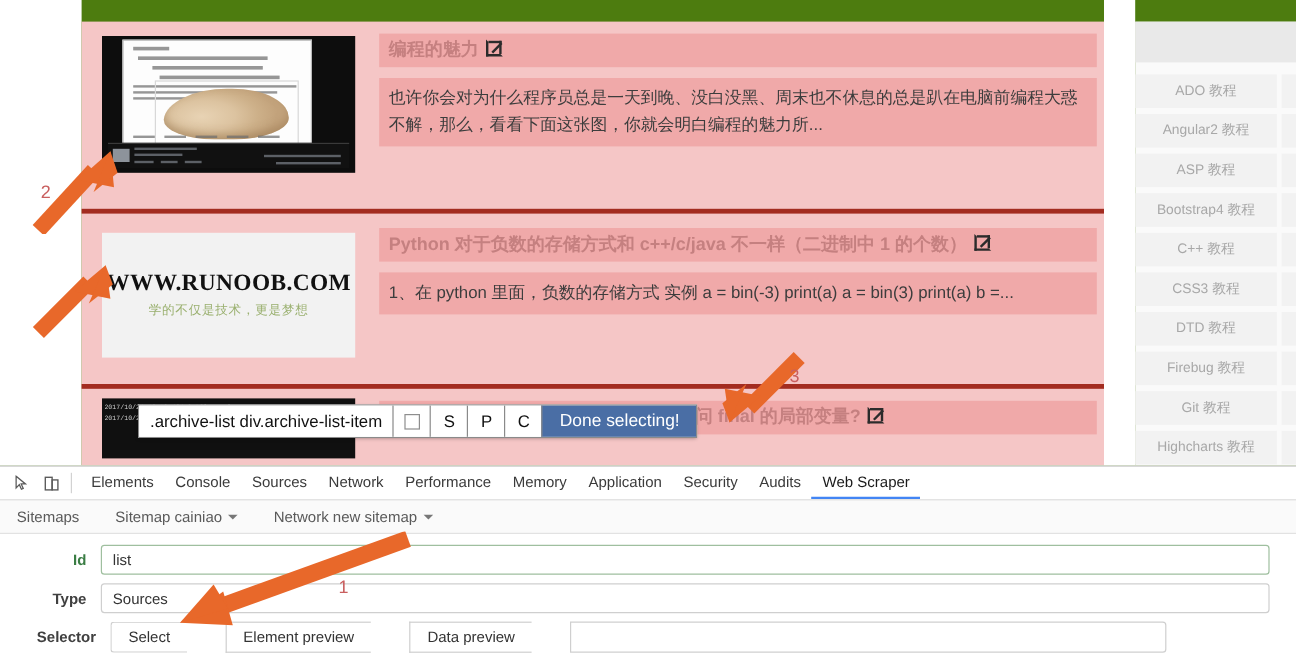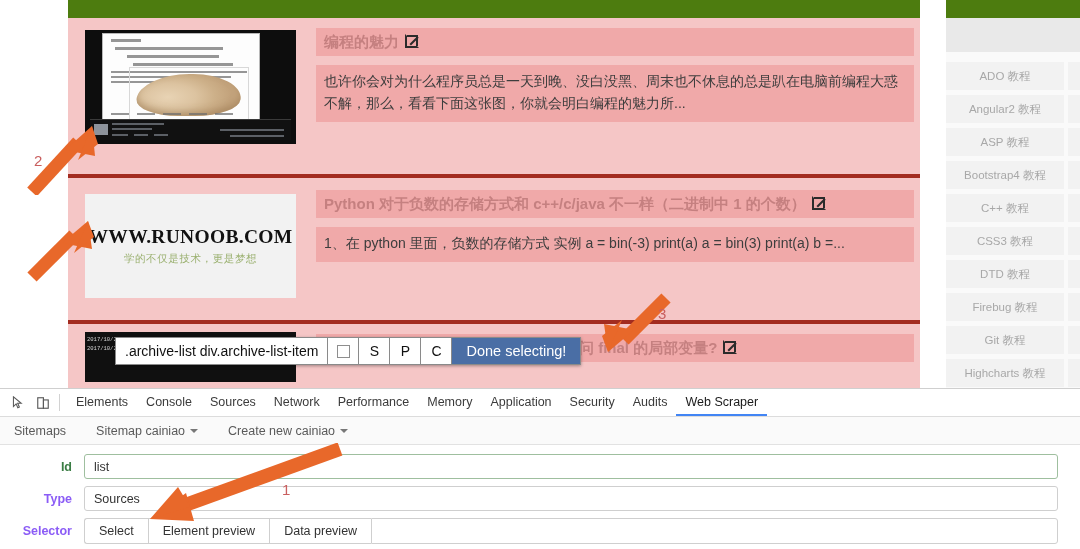--- a/index.html
+++ b/index.html
@@ -217,31 +217,31 @@
     background: #fafafa;
   }
   .sub-item { font-size: 12.5px; color: #5a5a5a; white-space: nowrap; }
   .caret { display:inline-block; width:0;height:0;margin-left:5px; vertical-align:2px;
     border-left:4px solid transparent;border-right:4px solid transparent;border-top:4px solid #777; }
 
   #dt-form { padding: 9px 0 0 0; }
   .form-row { display: flex; align-items: center; margin-bottom: 7px; }
   .form-label {
     width: 92px; text-align: right; padding-right: 12px;
-    font-size: 12.5px; font-weight: bold; color: #8b5cf6;
+    font-size: 12.5px; font-weight: bold; color: #404040;
   }
   .form-label.green { color: #3a7d44; }
   .form-ctrl { flex: 1; padding-right: 22px; }
   .text-input {
     height: 25px; border: 1px solid #cfcfcf; border-radius: 3px;
     background: #fff; font-size: 12.5px; color: #333;
     display: flex; align-items: center; padding-left: 9px; width: 974px;
   }
   .text-input.focused { border-color: #9fbf9f; }
-  .btn-group { display: flex; width: 974px; }
+  .btn-group { display: flex; width: 880px; gap: 32px; }
   .gbtn {
     height: 26px; border: 1px solid #cfcfcf; border-right: none;
     background: #fff; font-size: 12.5px; color: #333;
     display: flex; align-items: center; justify-content: center;
     padding: 0 14px; white-space: nowrap;
   }
   .gbtn:first-child { border-radius: 3px 0 0 3px; }
   .gbtn.filler { flex: 1; border-right: 1px solid #cfcfcf; border-radius: 0 3px 3px 0; }
 
   
@@ -418,21 +418,21 @@
       <div class="dt-tab">Memory</div>
       <div class="dt-tab">Application</div>
       <div class="dt-tab">Security</div>
       <div class="dt-tab">Audits</div>
       <div class="dt-tab active">Web Scraper</div>
     </div>
 
     <div id="dt-subbar">
       <div class="sub-item"><span>Sitemaps</span></div>
       <div class="sub-item"><span>Sitemap cainiao</span><span class="caret"></span></div>
-      <div class="sub-item"><span>Create new cainiao</span><span class="caret"></span></div>
+      <div class="sub-item"><span>Network new sitemap</span><span class="caret"></span></div>
     </div>
 
     <div id="dt-form">
       <div class="form-row">
         <div class="form-label green">Id</div>
         <div class="form-ctrl">
           <div class="text-input focused">list</div>
         </div>
       </div>
       <div class="form-row">

